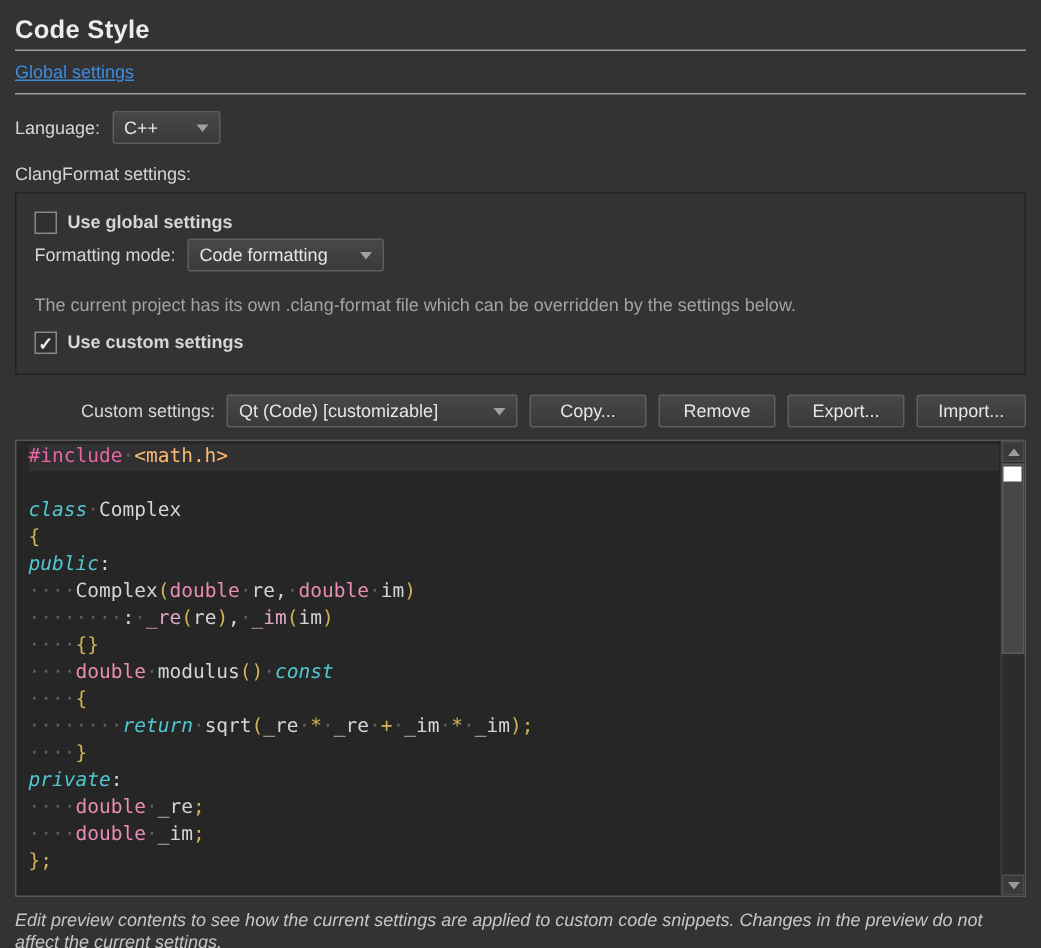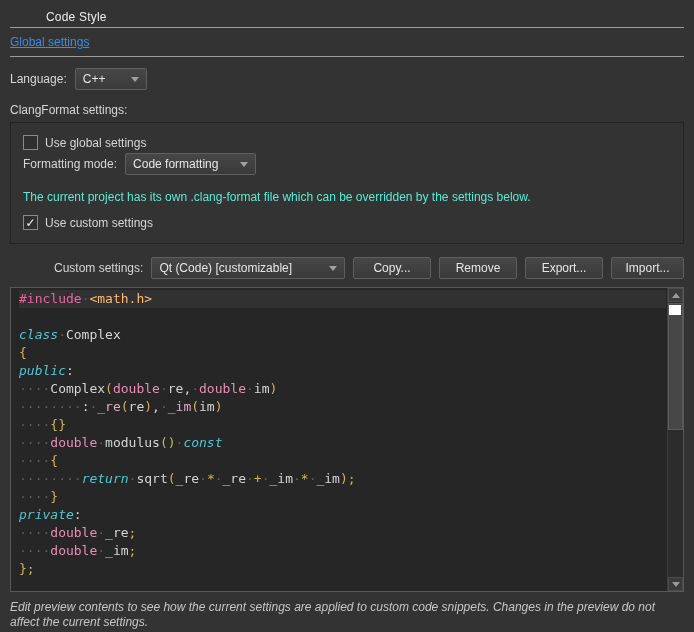--- a/index.html
+++ b/index.html
@@ -5,21 +5,21 @@
   * { margin:0; padding:0; box-sizing:border-box; }
   html,body { width:694px; height:632px; overflow:hidden; }
   body {
     background:#333333;
     font-family:"Liberation Sans", sans-serif;
     color:#d6d6d6;
     font-size:12px;
   }
   .wrap { padding:10px 10px 0 10px; width:694px; }
 
-  .page-title { font-size:12px; font-weight:normal; color:#ececec; letter-spacing:0.2px;margin-left:36px; }
+  .page-title { font-size:17px; font-weight:bold; color:#ececec; letter-spacing:0.2px; }
   .rule { height:1px; background:#9c9c9c; border:0; }
   .rule-1 { margin-top:3px; }
   .rule-2 { margin-top:7px; }
 
   .link { display:inline-block; margin-top:7px; color:#3c8ce0; text-decoration:underline; cursor:pointer; }
 
   .row { display:flex; align-items:center; }
   .lang-row { margin-top:11px; }
   .lang-row .lbl { margin-right:8px; }
 
@@ -31,31 +31,31 @@
     border:1px solid #5f5f5f; border-radius:2px;
     color:#e6e6e6; padding:0 7px; cursor:pointer;
   }
   .select { justify-content:space-between; }
   .btn { justify-content:center; }
   .arrow-down { width:0; height:0; border-left:4px solid transparent; border-right:4px solid transparent; border-top:5px solid #a0a0a0; margin-left:6px; }
 
   .section-label { margin-top:13px; }
 
   .groupbox { margin-top:5px; border:1px solid #232323; padding:12px 12px 13px 12px; }
-  .cb-row { display:flex; align-items:flex-end; }
+  .cb-row { display:flex; align-items:flex-start;font-weight:bold; }
   .checkbox {
     width:15px; height:15px; border:1px solid #888888; background:#2f2f2f;
     display:inline-flex; align-items:center; justify-content:center;
     margin-right:7px; cursor:pointer; flex:none;
     font-size:12px; color:#f0f0f0;
   }
   .checkbox.checked::after { content:"\2713"; line-height:1; }
   .fmt-row { margin-top:3px; }
   .fmt-row .lbl { margin-right:8px; }
-  .info-text { margin-top:15px; color:#5eead4; }
+  .info-text { margin-top:15px; color:#a3a3a3; }
   .cb-row-2 { margin-top:11px; }
 
   .custom-row { margin-top:13px; }
   .custom-row .lbl { margin-right:8px; white-space:nowrap;margin-left:44px; }
   .custom-row .select { width:244px; }
   .custom-row .btns { display:flex; margin-left:8px; gap:8px; }
   .btn-copy,.btn-remove,.btn-export { width:78px; }
   .btn-import { width:73px; }
 
   

